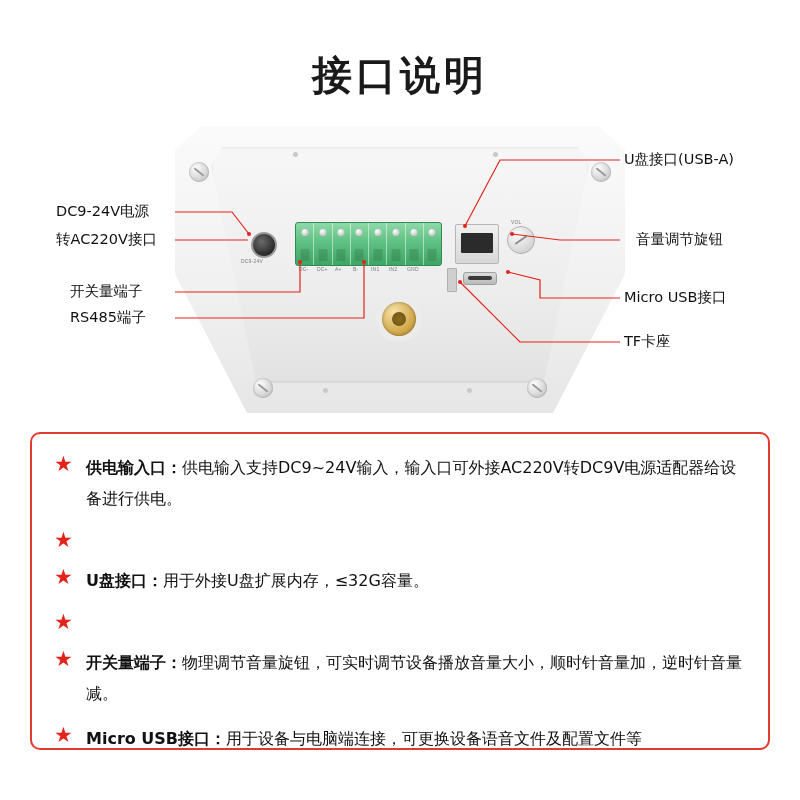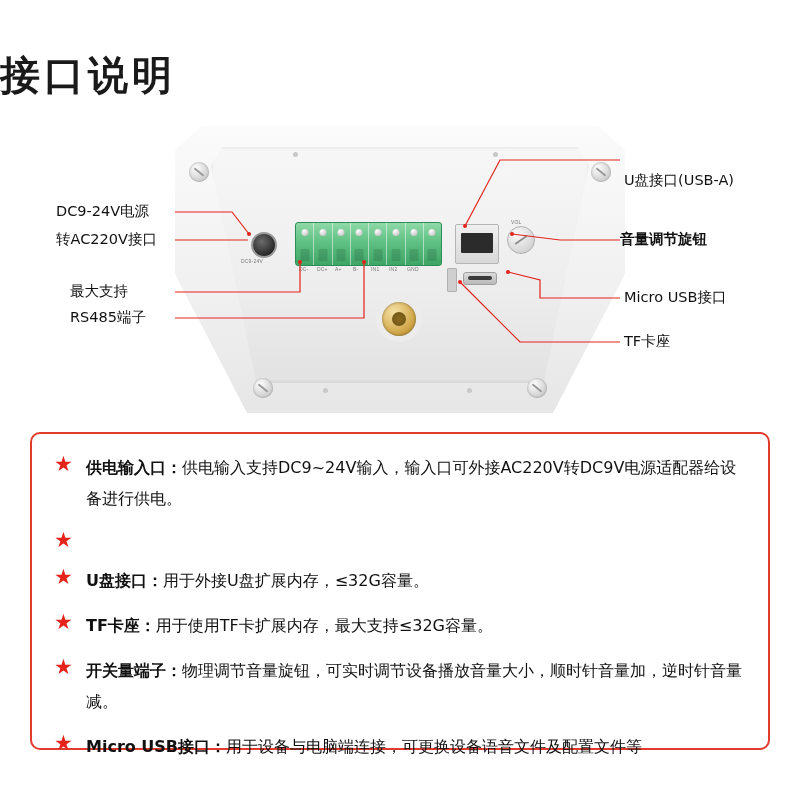--- a/index.html
+++ b/index.html
@@ -8,21 +8,21 @@
     background:#ffffff;
     font-family:"Liberation Sans","DejaVu Sans",sans-serif;
     color:#111;
     position:relative;
     overflow:hidden;
   }
   
   .title{
     position:absolute;
     top:48px;left:0;right:0;
-    text-align:left;
+    text-align:center;
     font-size:40px;
     font-weight:bold;
     letter-spacing:4px;
     color:#1a1a1a;
     font-family:"DejaVu Sans",sans-serif;
   }
   
   .device-area{
     position:absolute;
     top:112px;left:0;width:800px;height:310px;
@@ -249,25 +249,25 @@
       <circle cx="364" cy="150" r="2"></circle>
       <circle cx="465" cy="114" r="2"></circle>
       <circle cx="512" cy="122" r="2"></circle>
       <circle cx="508" cy="160" r="2"></circle>
       <circle cx="460" cy="170" r="2"></circle>
     </g>
   </svg>
 
   <div class="callout" style="left:56px;top:90px;">DC9-24V电源</div>
   <div class="callout" style="left:56px;top:118px;">转AC220V接口</div>
-  <div class="callout" style="left:70px;top:170px;">最大支持</div>
+  <div class="callout" style="left:70px;top:170px;">开关量端子</div>
   <div class="callout" style="left:70px;top:196px;">RS485端子</div>
 
-  <div class="callout" style="left:624px;top:38px;margin-top:21px;">U盘接口(USB-A)</div>
-  <div class="callout" style="left:620px;top:118px;font-weight:bold;">音量调节旋钮</div>
+  <div class="callout" style="left:624px;top:38px;">U盘接口(USB-A)</div>
+  <div class="callout" style="left:636px;top:118px;">音量调节旋钮</div>
   <div class="callout" style="left:624px;top:176px;">Micro USB接口</div>
   <div class="callout" style="left:624px;top:220px;">TF卡座</div>
 </div>
 
 <div class="legend">
 
   <div class="legend-row">
     <div class="star">★</div>
     <div class="legend-text">
       <b>供电输入口：</b><span>供电输入支持DC9~24V输入，输入口可外接AC220V转DC9V电源适配器给设备进行供电。</span>
@@ -280,23 +280,20 @@
 
   <div class="legend-row">
     <div class="star">★</div>
     <div class="legend-text">
       <b>U盘接口：</b><span>用于外接U盘扩展内存，≤32G容量。</span>
     </div>
   </div>
 
   <div class="legend-row">
     <div class="star">★</div>
-    <div class="legend-text">
-      <b>TF卡座：</b><span>用于使用TF卡扩展内存，最大支持≤32G容量。</span>
-    </div>
   </div>
 
   <div class="legend-row">
     <div class="star">★</div>
     <div class="legend-text">
       <b>开关量端子：</b><span>物理调节音量旋钮，可实时调节设备播放音量大小，顺时针音量加，逆时针音量减。</span>
     </div>
   </div>
 
   <div class="legend-row">

